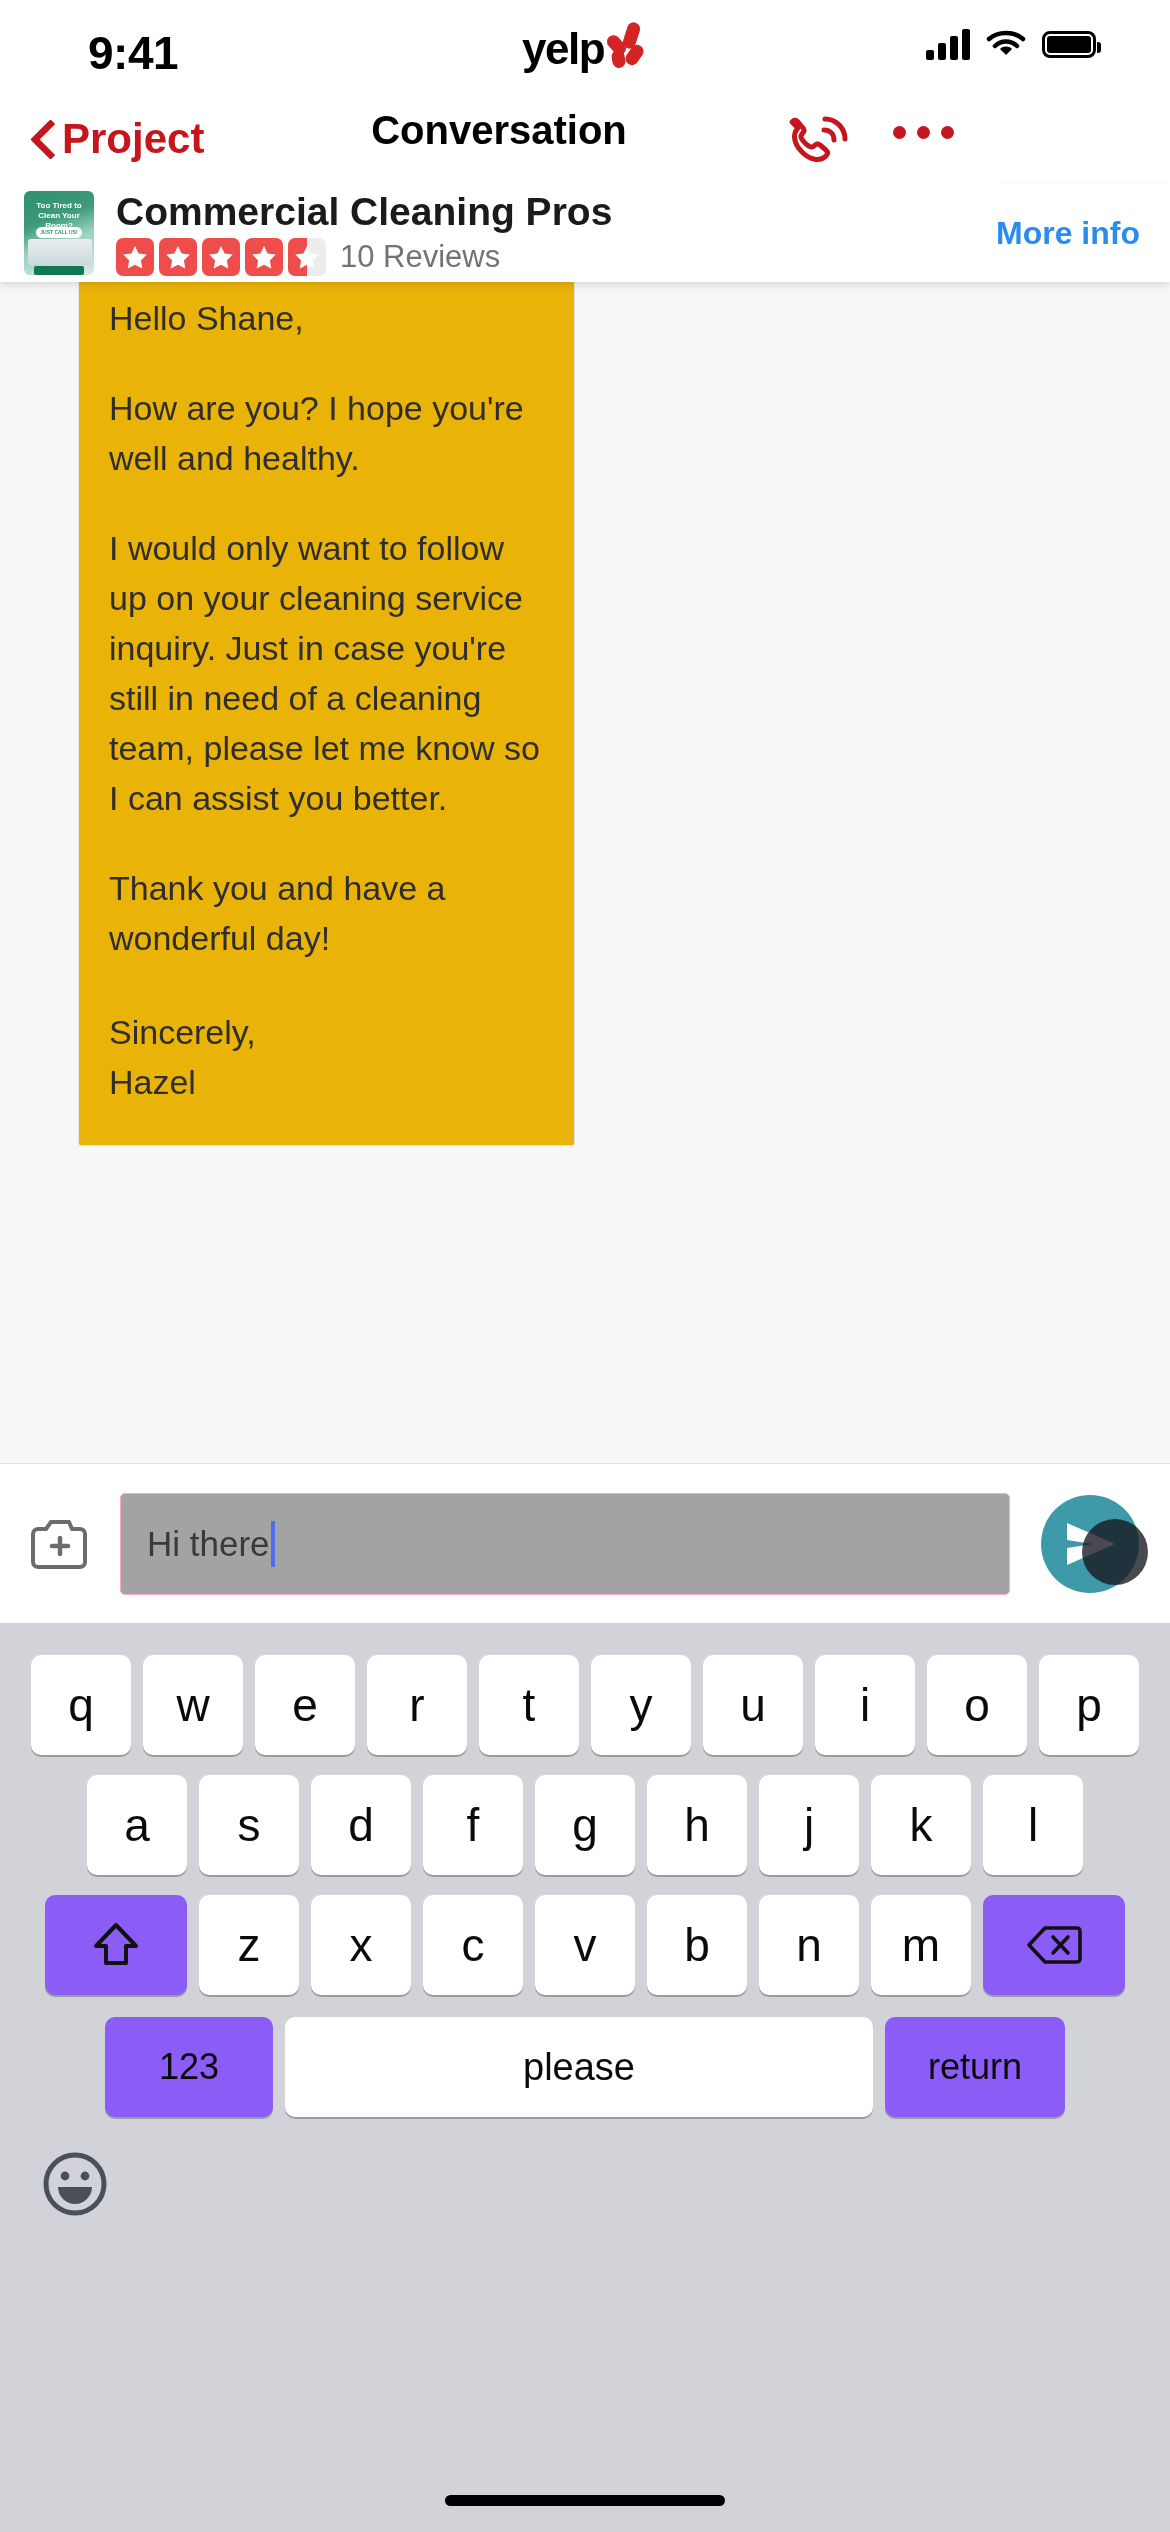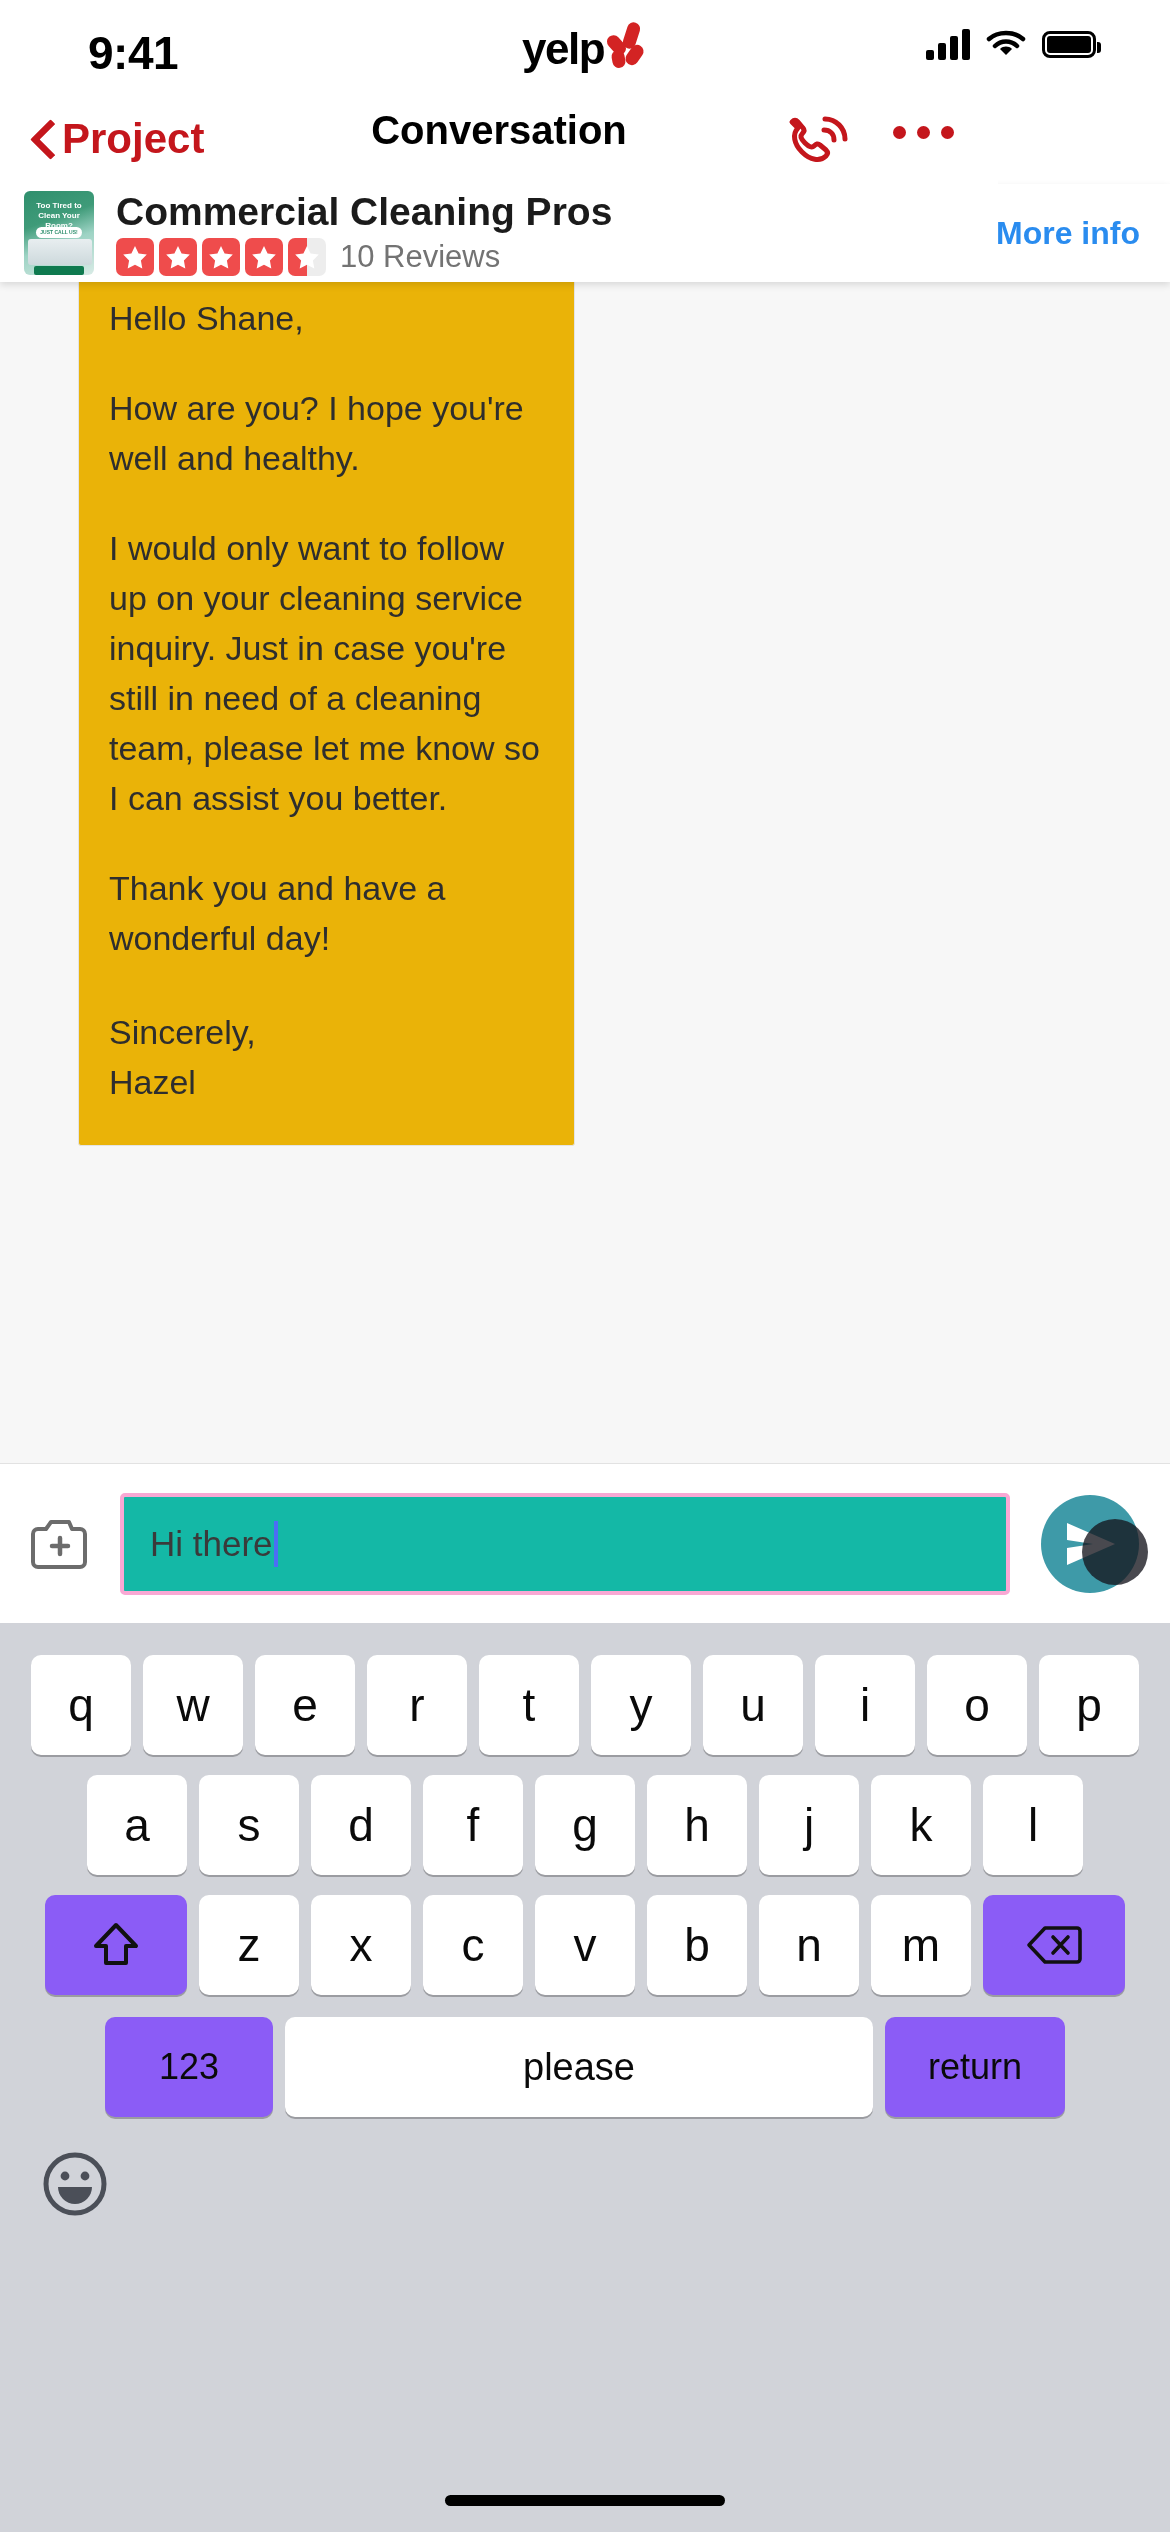--- a/index.html
+++ b/index.html
@@ -143,22 +143,22 @@
   .bubble p:last-child{ margin-bottom:0;margin-top:44px; }
 
   
   .inputbar{
     position:absolute; left:0; top:1463px; width:1170px; height:160px;
     background:#ffffff; border-top:1px solid #e2e2e2;
     display:flex; align-items:center;
   }
   .attach-btn{ width:120px; display:flex; justify-content:center; align-items:center; }
   .textfield{
-    flex:1 1 auto; height:102px; background:#14b8a6;
-    border:4px solid #f9a8d4; border-radius:5px;
+    flex:1 1 auto; height:102px; background:#a3a3a3;
+    border:1px solid #f9a8d4; border-radius:5px;
     display:flex; align-items:center; padding:0 26px; position:relative;
   }
   .tf-text{ font-size:35px; color:#3a3a3a; }
   .caret{
     display:inline-block; width:4px; height:46px; background:#4c6ef5; margin-left:1px;
     vertical-align:-9px;
   }
   .send-wrap{ width:160px; display:flex; justify-content:center; align-items:center; position:relative; }
   .send-btn{
     width:98px; height:98px; border-radius:50%; background:#3e9aa8;

